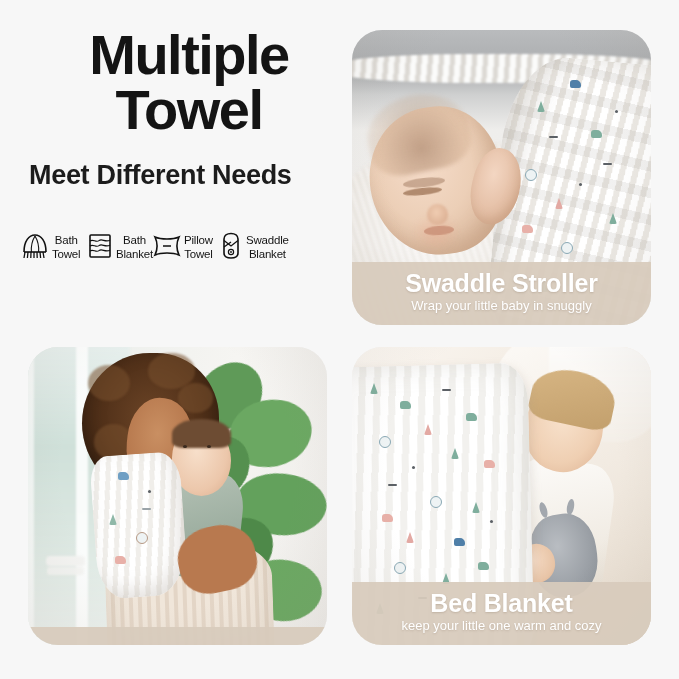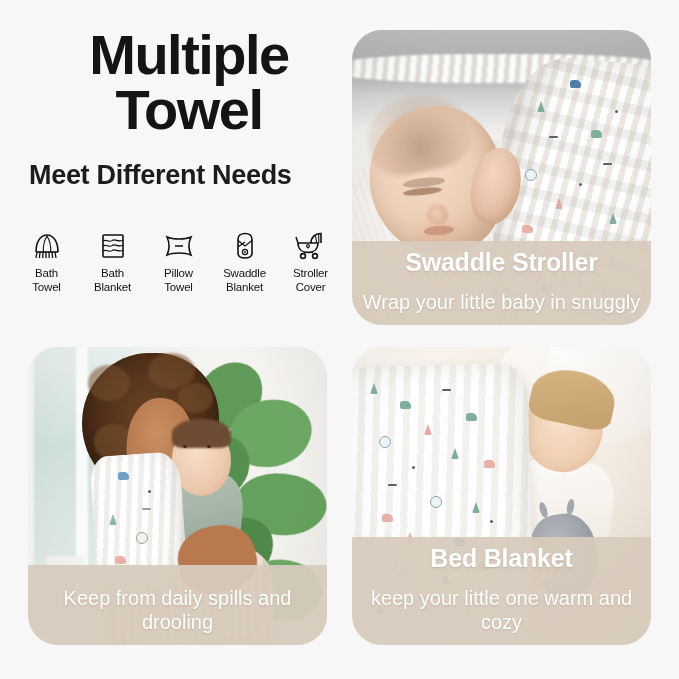--- a/index.html
+++ b/index.html
@@ -22,21 +22,21 @@
   .subhead{
     margin:22px 0 0 0;font-size:27px;font-weight:700;color:#1c1c1c;
     letter-spacing:-0.3px;
   }
 
   
   .iconrow{
     position:absolute;left:18px;top:229px;width:330px;
     display:flex;justify-content:flex-start;gap:9px;
   }
-  .iconcell{width:57px;display:flex;flex-direction:column;align-items:center;}
+  .iconcell{width:57px;display:flex;flex-direction:row;align-items:center;}
   .iconglyph{height:34px;display:flex;align-items:center;justify-content:center;}
   .iconlabel{
     margin-top:4px;font-size:11.5px;line-height:1.18;color:#141414;
     text-align:center;letter-spacing:-0.2px;
   }
 
   
   .card{
     position:absolute;border-radius:30px;overflow:hidden;background:#eee;
   }
@@ -46,21 +46,21 @@
 
   .photo{position:absolute;inset:0;overflow:hidden;}
   .caption{
     position:absolute;left:0;right:0;bottom:0;
     background:rgba(216,203,188,0.94);
     padding:7px 10px 11px 10px;
     text-align:center;color:#fff;
     text-shadow:0 1px 2px rgba(120,100,80,.25);
   }
   .cap-title{font-size:25px;font-weight:700;letter-spacing:-0.2px;line-height:1.12;}
-  .cap-sub{font-size:20px;font-weight:400;line-height:1.2;margin-top:14px;}
+  .cap-sub{font-size:13px;font-weight:400;line-height:1.2;margin-top:1px;}
 
   
   .bg-abs{position:absolute;}
 
   
   .sw-wall{inset:0;background:linear-gradient(180deg,#b9bbbd 0%,#a9abad 14%,#cfd0d0 22%,#efeeec 34%,#f4f2ef 100%);}
   .sw-rail{left:-6%;top:8%;width:112%;height:10%;
     background:repeating-linear-gradient(95deg,#fbfbfa 0 6px,#dcd9d4 6px 11px);
     filter:blur(1.2px);border-radius:40%;}
   .sw-fur{left:-10%;top:38%;width:88%;height:72%;
@@ -255,38 +255,20 @@
           <circle cx="15" cy="21" r="2.6" stroke-width="1.2"></circle>
           <circle cx="15" cy="21" r="0.9" fill="#111" stroke="none"></circle>
         </svg>
       </div>
       <div class="iconlabel">
         <span>Swaddle</span><br>
         <span>Blanket</span>
       </div>
     </div>
 
-    <div class="iconcell">
-      <div class="iconglyph">
-        <svg width="34" height="30" viewBox="0 0 34 30" fill="none" stroke="#111" stroke-width="1.6">
-          <path d="M4 12 H24 C24 18 20 21.5 14 21.5 C8 21.5 4 18 4 12 Z"></path>
-          <path d="M17 12 C17 6.5 21 2.5 27 2.5 L27 12"></path>
-          <path d="M21.4 3.6 L22.6 12 M24.6 2.8 L24.9 12" stroke-width="1.1"></path>
-          <path d="M4 12 L2 6" stroke-width="1.5"></path>
-          <circle cx="9" cy="25" r="2.4"></circle>
-          <circle cx="21" cy="25" r="2.4"></circle>
-          <path d="M11 21.4 L19 21.4" stroke-width="1.2"></path>
-          <path d="M12.5 14.6 C12.5 13.6 14 13.4 14 14.6 C14 13.4 15.5 13.6 15.5 14.6 C15.5 15.8 14 17 14 17 C14 17 12.5 15.8 12.5 14.6 Z" stroke-width="1.1"></path>
-        </svg>
-      </div>
-      <div class="iconlabel">
-        <span>Stroller</span><br>
-        <span>Cover</span>
-      </div>
-    </div>
 
   </div>
 
   <div class="card" id="card-swaddle">
     <div class="photo">
       <div class="bg-abs sw-wall"></div>
       <div class="bg-abs sw-rail"></div>
       <div class="bg-abs sw-fur"></div>
       <div class="bg-abs sw-furtex"></div>
       <div class="bg-abs sw-cloth"></div>
@@ -354,21 +336,20 @@
       <div class="motif m-deer" style="left:30%;top:42%;background:#6f9fc4;"></div>
       <div class="motif m-dot" style="left:40%;top:48%;"></div>
       <div class="motif m-tree" style="left:27%;top:56%;border-bottom-color:#8fb8a8;"></div>
       <div class="motif m-face" style="left:36%;top:62%;border-color:#b79a86;background:#f6 efe9;"></div>
       <div class="motif m-deer pink" style="left:29%;top:70%;"></div>
       <div class="motif m-dash" style="left:38%;top:54%;background:#9aa3a8;"></div>
       <div class="bg-abs bp-arm"></div>
       <div class="shade-soft"></div>
     </div>
     <div class="caption">
-      <div class="cap-sub">Keep from daily spills and drooling</div>
     </div>
   </div>
 
   <div class="card" id="card-bed">
     <div class="photo">
       <div class="bg-abs bd-bed"></div>
       <div class="bg-abs bd-sheet"></div>
       <div class="bg-abs bd-pillow"></div>
       <div class="bg-abs bd-bbody"></div>
       <div class="bg-abs bd-bhead"></div>

